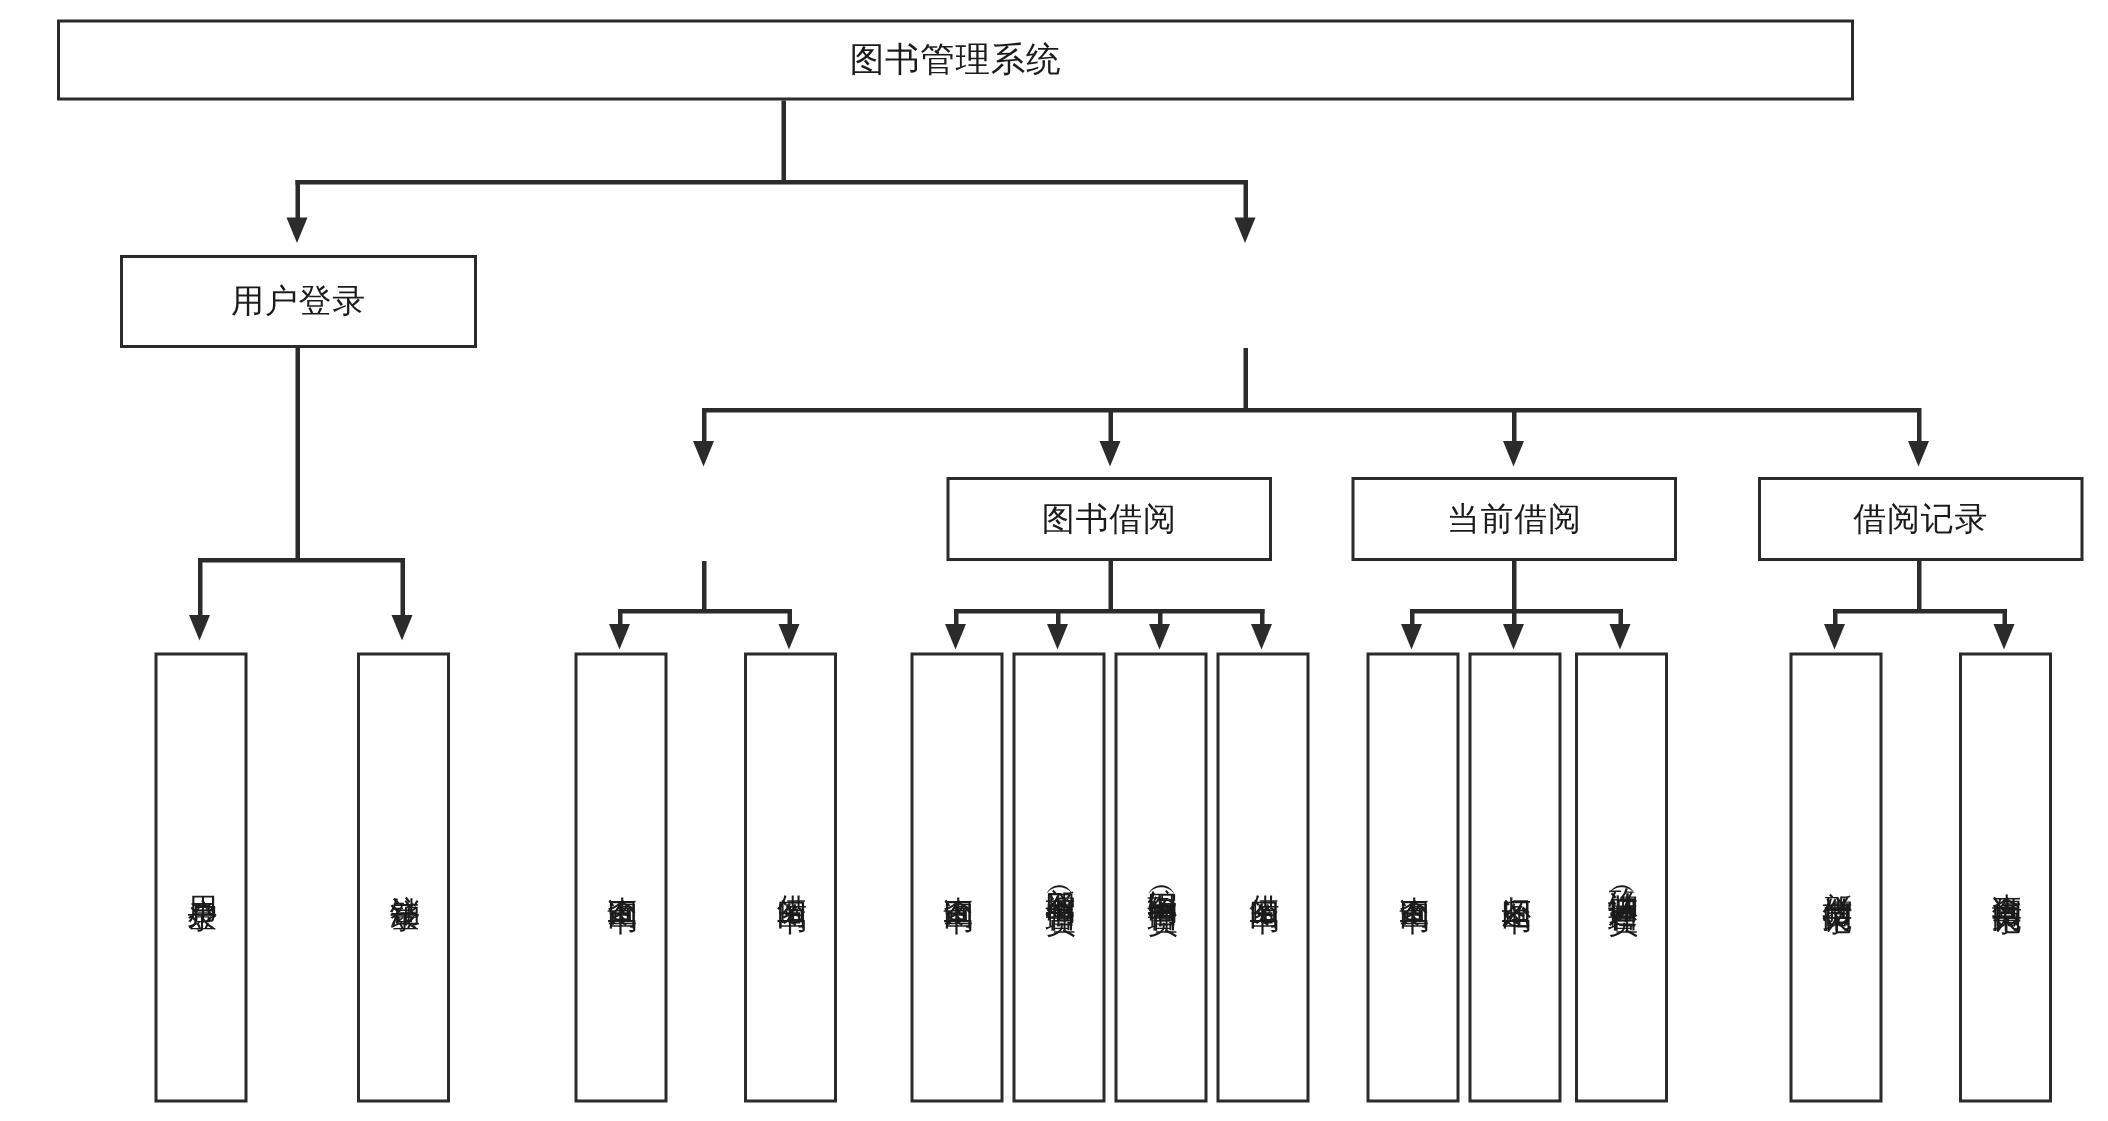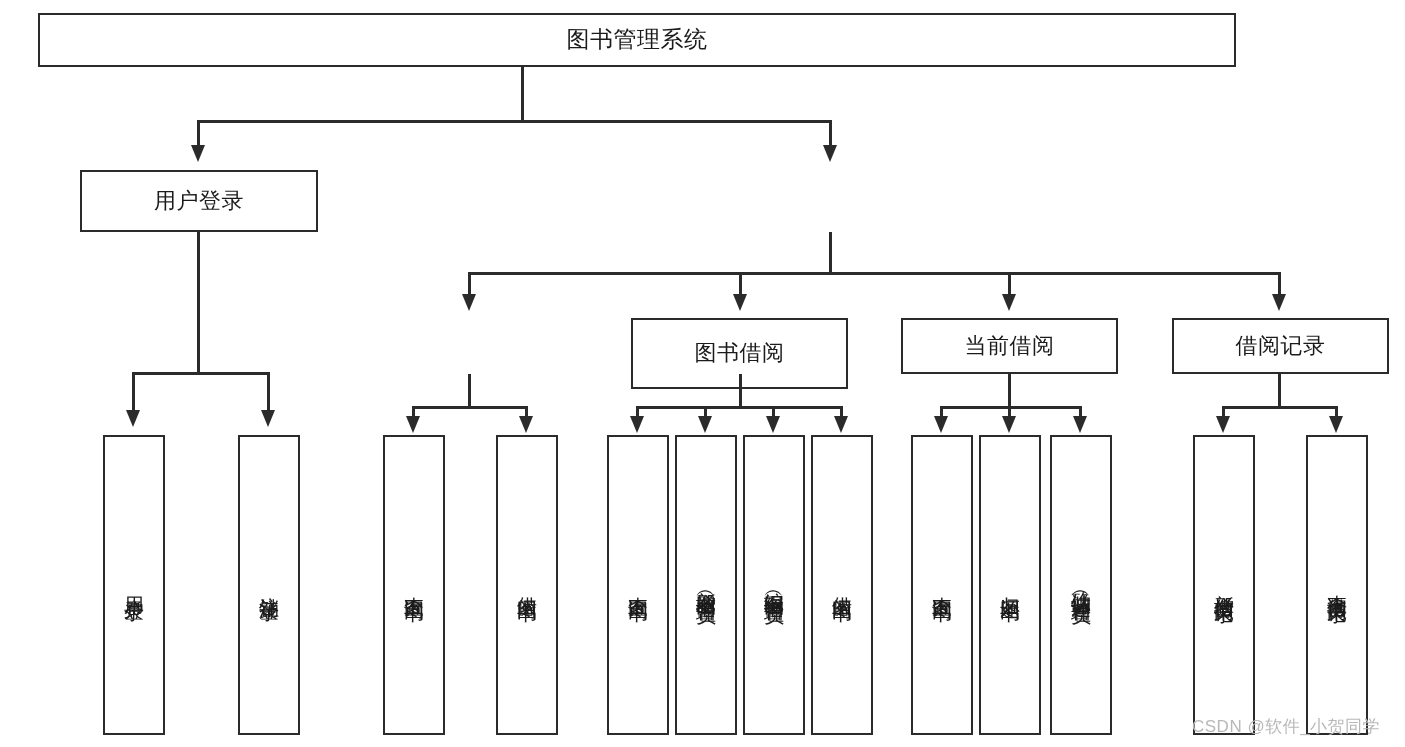--- a/index.html
+++ b/index.html
@@ -105,21 +105,21 @@
   <div class="seg hline" style="left:468px; top:272px; width:812px; height:2.5px;"></div>
   <div class="seg vline" style="left:468px; top:272px; width:2.5px; height:24px;"></div>
   <div class="seg vline" style="left:739px; top:272px; width:2.5px; height:24px;"></div>
   <div class="seg vline" style="left:1008px; top:272px; width:2.5px; height:24px;"></div>
   <div class="seg vline" style="left:1278px; top:272px; width:2.5px; height:24px;"></div>
   <div class="arrow" style="left:462px; top:294px;"></div>
   <div class="arrow" style="left:733px; top:294px;"></div>
   <div class="arrow" style="left:1002px; top:294px;"></div>
   <div class="arrow" style="left:1272px; top:294px;"></div>
 
-  <div class="node h" style="left:631px; top:318px; width:217px; height:71px;">
+  <div class="node h" style="left:631px; top:318px; width:217px; height:56px;">
     <span>图书借阅</span>
   </div>
   <div class="node h" style="left:901px; top:318px; width:217px; height:56px;">
     <span>当前借阅</span>
   </div>
   <div class="node h" style="left:1172px; top:318px; width:217px; height:56px;">
     <span>借阅记录</span>
   </div>
 
   <div class="seg vline" style="left:468px; top:374px; width:2.5px; height:34px;"></div>
@@ -193,15 +193,14 @@
     <span class="vtxt">确认归还（管理员）</span>
   </div>
 
   <div class="node v" style="left:1193px; top:435px; width:62px; height:300px;">
     <span class="vtxt">新增借阅记录</span>
   </div>
   <div class="node v" style="left:1306px; top:435px; width:62px; height:300px;">
     <span class="vtxt">查询借阅记录</span>
   </div>
 
-  <div class="watermark" style="left:1192px; top:715px;">CSDN @软件_小贺同学</div>
 
 </div>
 
 </body></html>

